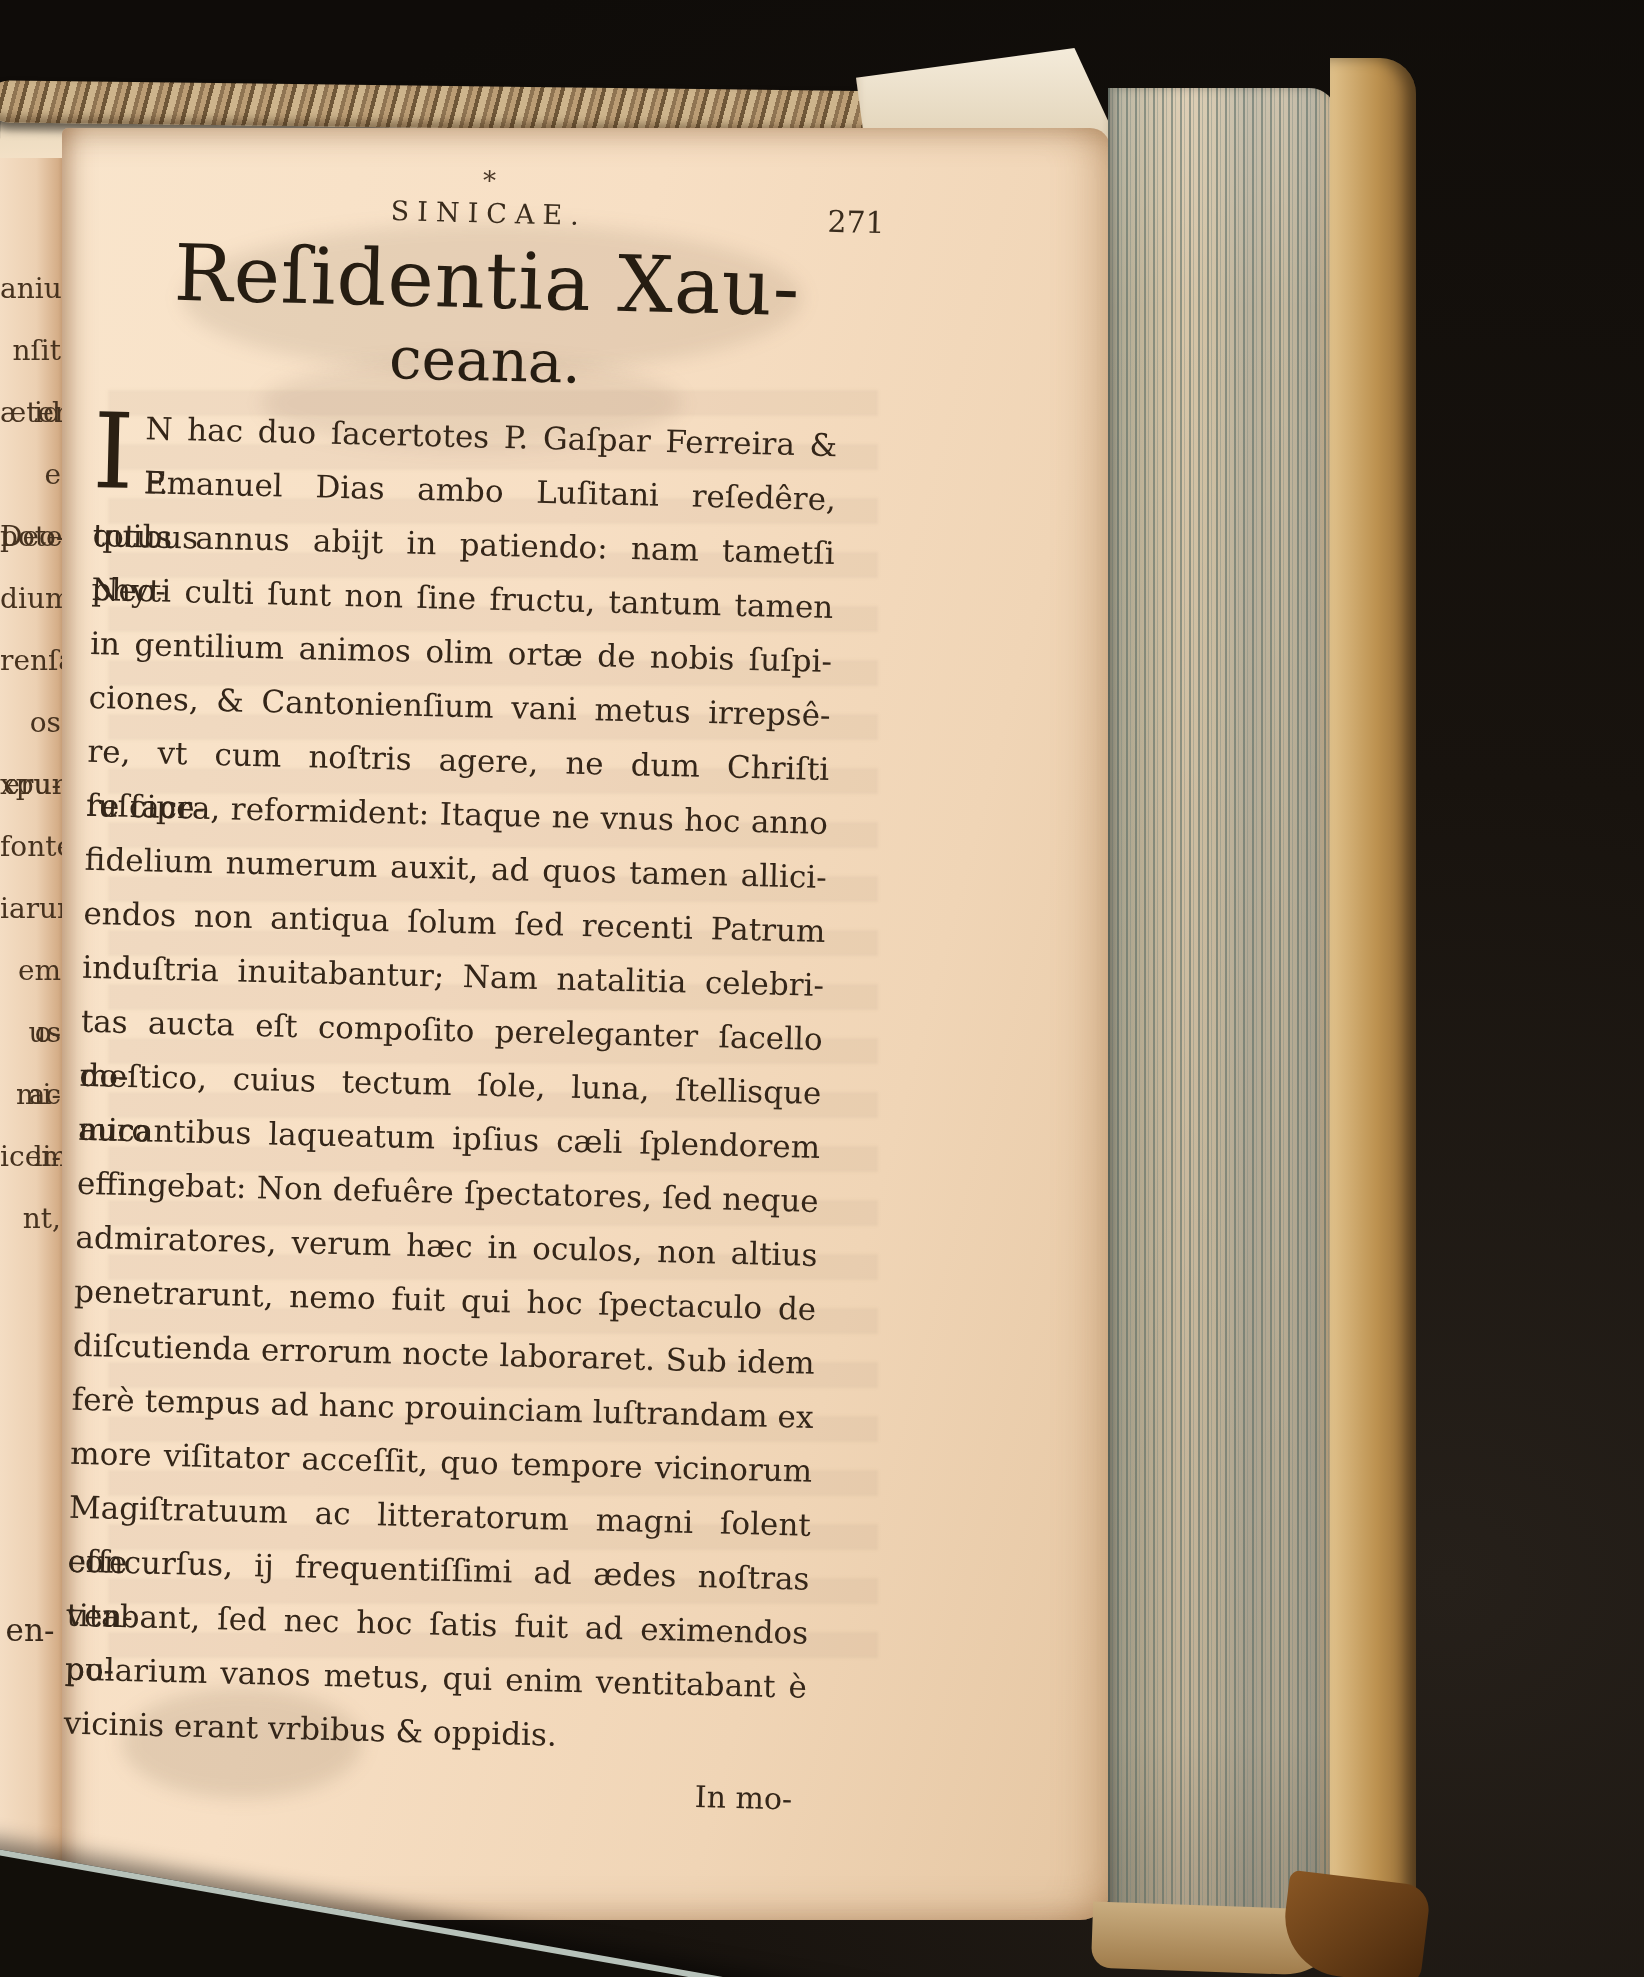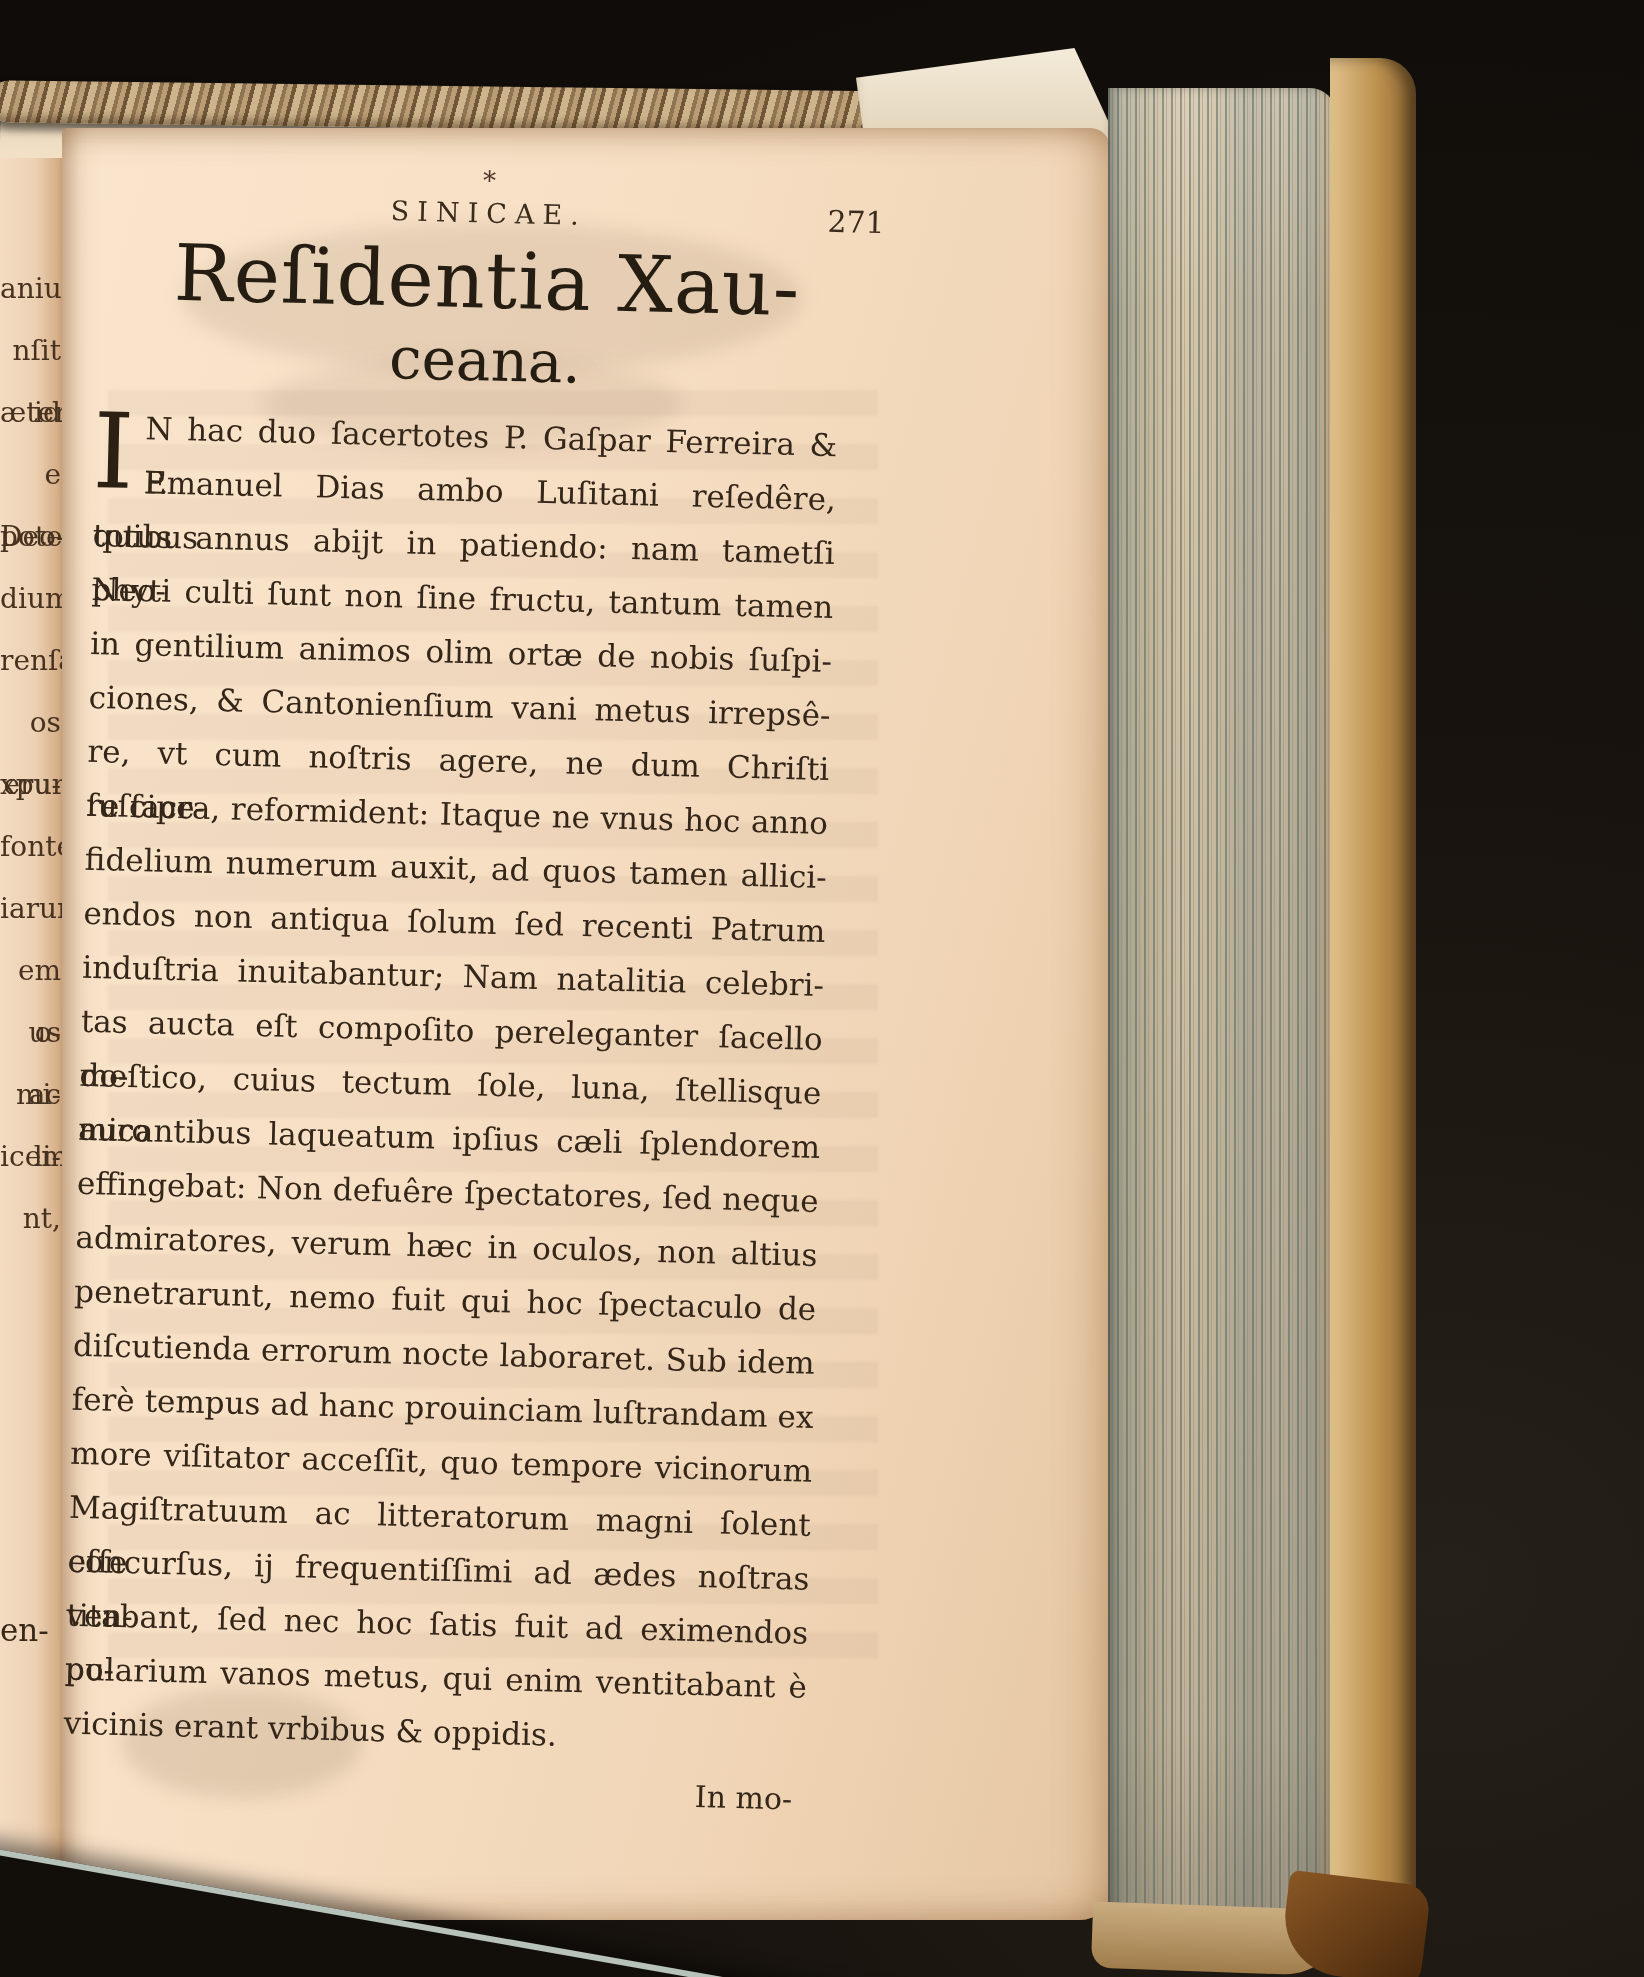--- a/index.html
+++ b/index.html
@@ -22,21 +22,21 @@
     clip-path:polygon(0 24%,86% 0,100% 62%,100% 100%,5% 100%);
     box-shadow:inset 0 -8px 10px rgba(120,95,60,.35);}
 
   
   .facing-strip{position:absolute;left:0;top:158px;width:66px;height:1736px;
     background:linear-gradient(90deg,#f4ddc3 0%,#ecd0b2 55%,#d9b folly 0%);
     background:linear-gradient(90deg,#f4ddc3 0%,#ecd0b2 55%,#d5ae88 88%,#b98f68 100%);
     padding-top:100px;box-sizing:border-box;}
   .facing-strip .frag{display:block;height:62px;line-height:62px;text-align:right;
     padding-right:5px;font-size:28px;color:#46321f;}
-  .frag-lower{position:absolute;left:0;top:1612px;width:60px;text-align:left;
+  .frag-lower{position:absolute;left:0;top:1612px;width:60px;text-align:center;
     font-size:31px;color:#38281a;}
 
   
   .page-main{position:absolute;left:62px;top:128px;width:1048px;height:1792px;
     border-radius:6px 20px 30px 6px;
     background:linear-gradient(105deg,#f9e5cc 0%,#f7dfc4 40%,#f0d5b6 72%,#e5c6a2 100%);
     box-shadow:inset 20px 0 26px -14px rgba(120,70,30,.5), inset -34px 0 44px -22px rgba(150,100,50,.4),
                inset 0 26px 30px -20px rgba(130,90,50,.35), inset 0 -30px 34px -22px rgba(140,95,55,.3);}
   
   .ghostlines{position:absolute;left:46px;top:250px;width:770px;height:1280px;

